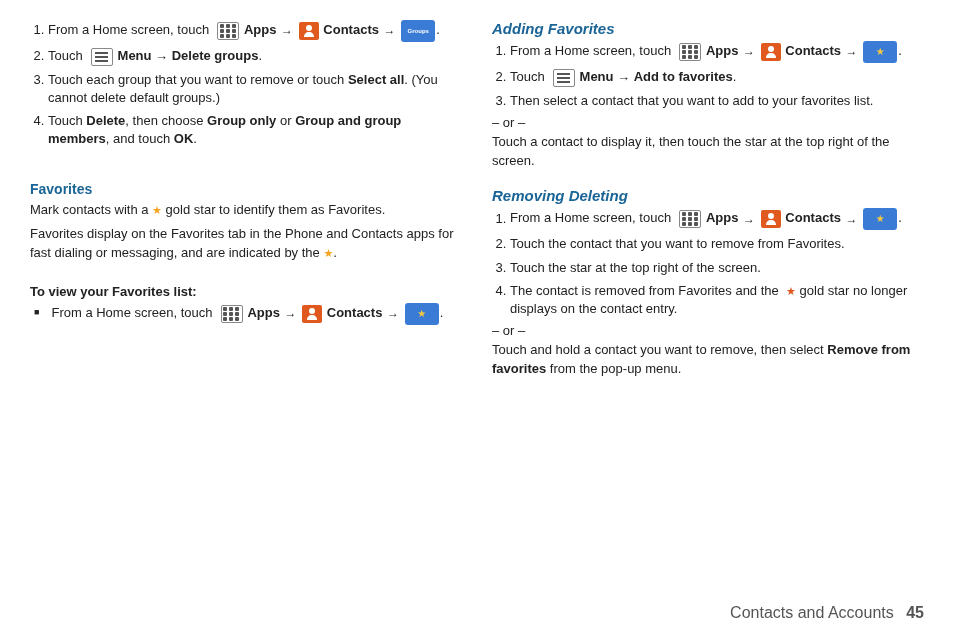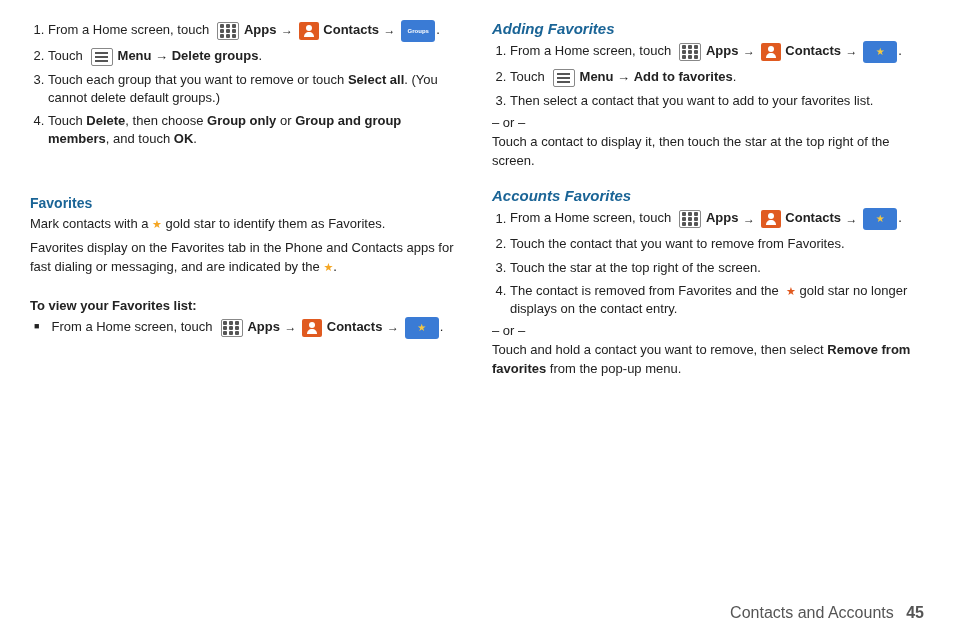--- a/index.html
+++ b/index.html
@@ -29,21 +29,21 @@
       font-size: 15px;
       font-weight: bold;
       font-style: italic;
       color: #1a6496;
       margin-bottom: 4px;
     }
     .section-subtitle {
       font-size: 14px;
       font-weight: bold;
       color: #1a6496;
-      margin-top: 28px;
+      margin-top: 14px;
       margin-bottom: 4px;
     }
     ol {
       padding-left: 18px;
       margin-bottom: 4px;
     }
     ol li {
       margin-bottom: 5px;
       line-height: 1.4;
     }
@@ -325,21 +325,21 @@
         </li>
         <li>
           Then select a contact that you want to add to your favorites list.
         </li>
       </ol>
       <p class="or-line">– or –</p>
       <p class="para">Touch a contact to display it, then touch the star at the top right of the screen.</p>
     </div>
 
     <div style="margin-top:6px;">
-      <div class="section-title">Accounts Favorites</div>
+      <div class="section-title">Removing Deleting</div>
       <ol>
         <li>
           From a Home screen, touch&nbsp;
           <span class="apps-icon">
             <div class="apps-grid">
               <div class="apps-dot"></div>
                 <div class="apps-dot"></div>
                 <div class="apps-dot"></div>
               <div class="apps-dot"></div>
                 <div class="apps-dot"></div>

